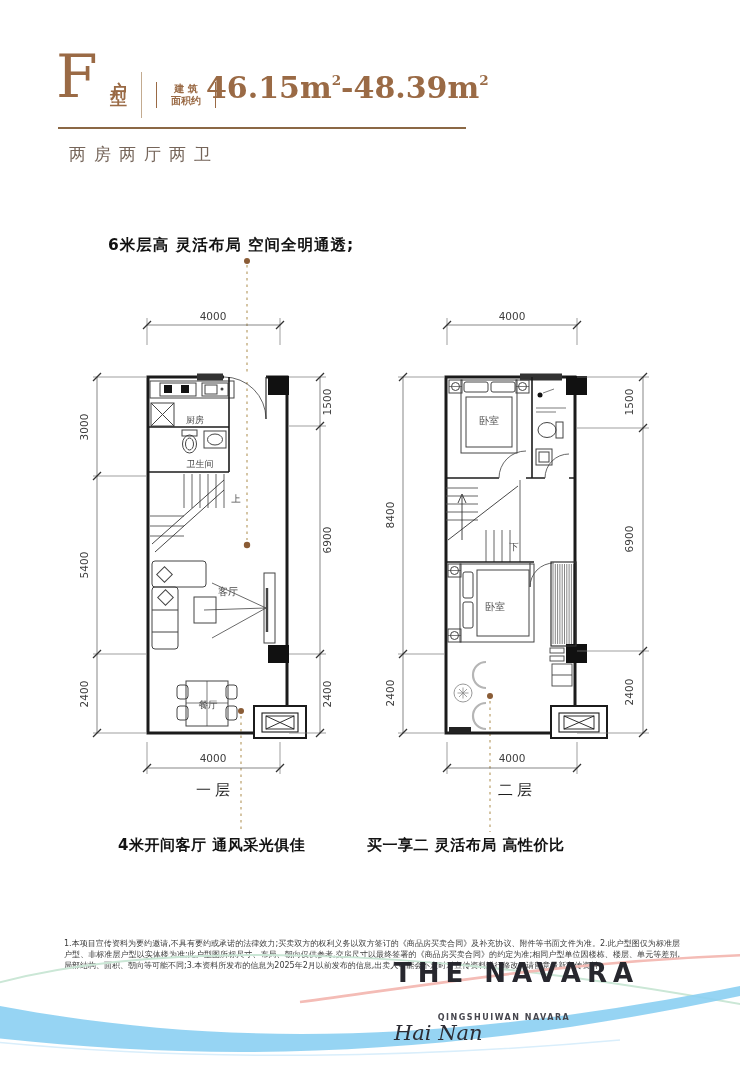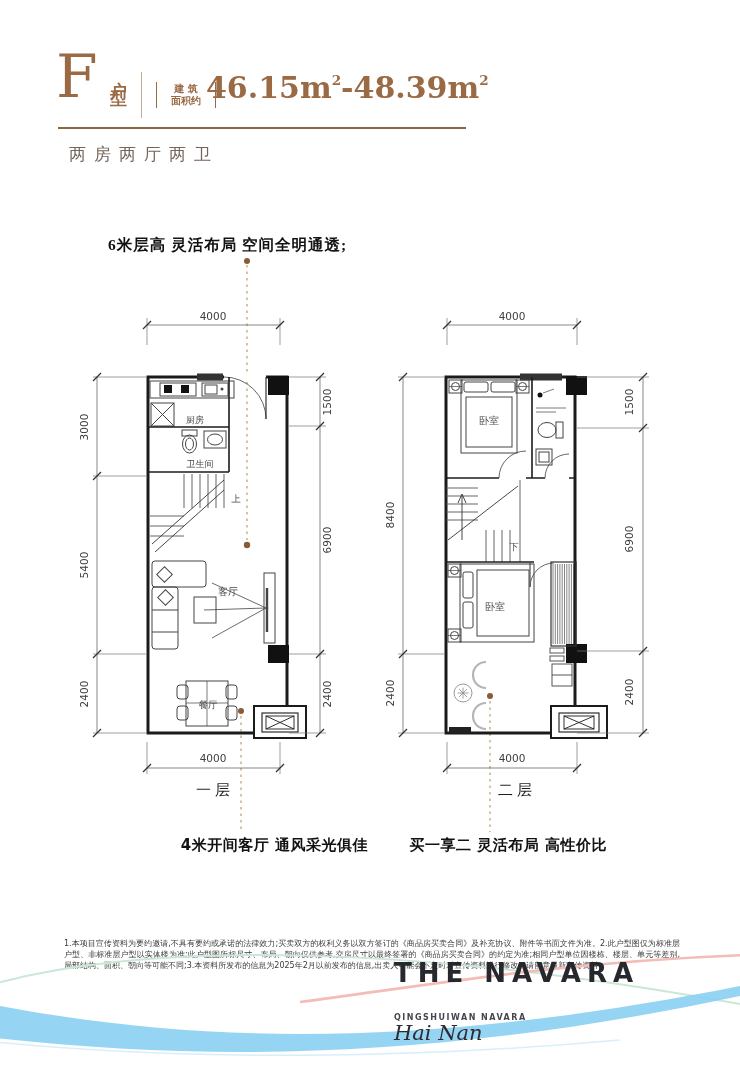--- a/index.html
+++ b/index.html
@@ -15,41 +15,41 @@
   .hdr-divider{left:141px;top:72px;width:1px;height:46px;background:#c3ab90;}
   .area-prefix{left:156px;top:82px;border-left:1px solid #9a6a45;border-right:1px solid #9a6a45;
     padding:1px 14px;color:#9a6a45;font-size:10px;line-height:12px;font-weight:600;text-align:center;}
   .area-value{left:206px;top:70px;font-family:"DejaVu Serif","Liberation Serif",serif;
     font-size:30px;font-weight:700;color:#9a6a45;letter-spacing:0px;white-space:nowrap;text-align:center;}
   .area-value sup{font-size:0.45em;position:relative;top:-0.15em;}
   .hdr-rule{left:58px;top:127px;width:408px;height:2px;background:#8b6845;}
   .rooms-summary{left:58px;top:143px;font-size:17px;letter-spacing:8px;color:#75655a;font-weight:500;margin-left:11px;}
 
   
-  .headline{left:108px;top:235px;font-size:15.5px;font-weight:700;color:#121212;letter-spacing:1px;font-family:Liberation Serif, serif;}
-  .caption{font-size:15px;font-weight:700;color:#121212;text-align:right;letter-spacing:0.5px;}
+  .headline{left:108px;top:235px;font-size:15.5px;font-weight:700;color:#121212;letter-spacing:1px;}
+  .caption{font-size:15px;font-weight:700;color:#121212;text-align:left;letter-spacing:0.5px;}
   .caption-1{left:118px;top:836px;width:250px;}
   .caption-2{left:367px;top:836px;width:240px;}
 
   
   .plans-svg{left:0;top:250px;}
   .plans-svg text{font-family:"DejaVu Sans","Liberation Sans",sans-serif;}
   .dimtext{font-size:10.5px;fill:#3d3d3d;}
   .roomtext{fill:#4a4a4a;}
   .floortext{font-size:15px;fill:#1e1e1e;letter-spacing:4px;}
 
   
   .disclaimer{left:64px;top:906px;width:616px;font-size:8px;line-height:1.4;color:#3a3a3a;
     text-align:justify;margin-top:32px;}
 
   
   .waves-svg{left:0;top:930px;}
   .logo-title{left:394px;top:958px;width:230px;font-size:26px;font-weight:800;letter-spacing:6px;
     color:#27272e;white-space:nowrap;}
-  .logo-sub{left:394px;top:1013px;width:220px;text-align:left;font-size:8px;letter-spacing:1.5px;
+  .logo-sub{left:394px;top:1013px;width:220px;text-align:center;font-size:8px;letter-spacing:1.5px;
     color:#46464e;font-weight:600;}
   .logo-region{left:394px;top:1021px;width:220px;font-size:21px;font-style:italic;
     font-family:"DejaVu Serif","Liberation Serif",serif;color:#2c2c33;}
 </style>
 </head>
 <body>
 
 <div class="page">
 
   <div class="abs type-letter">F</div>

